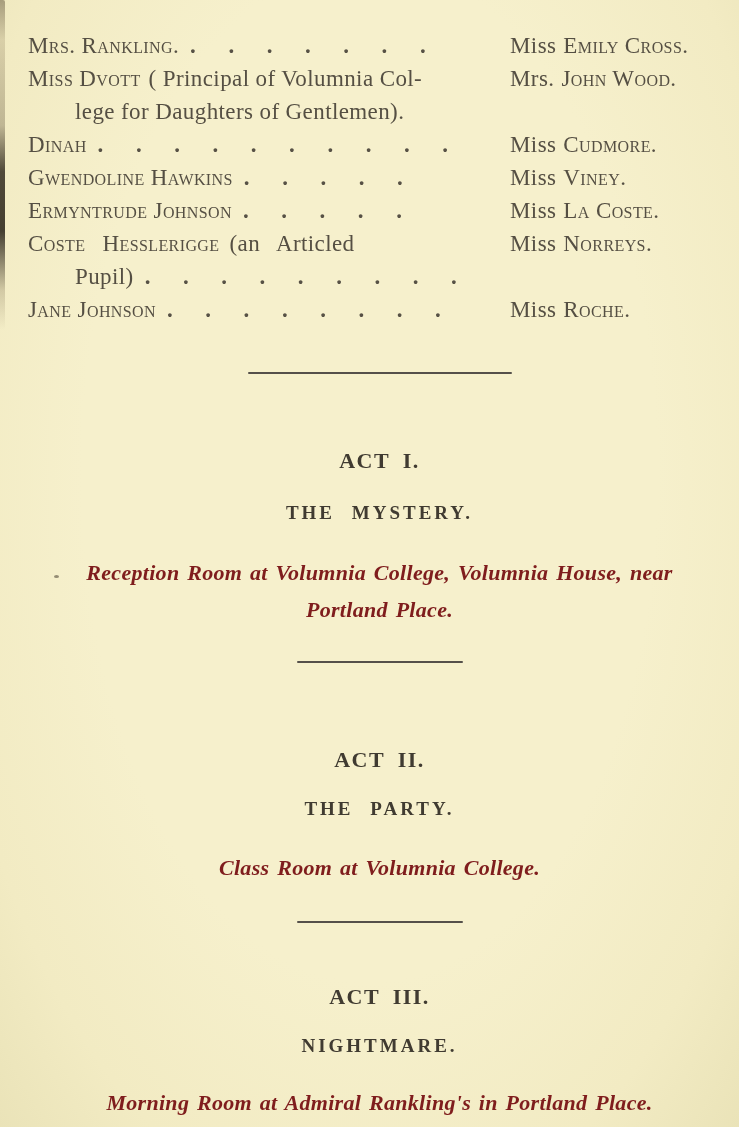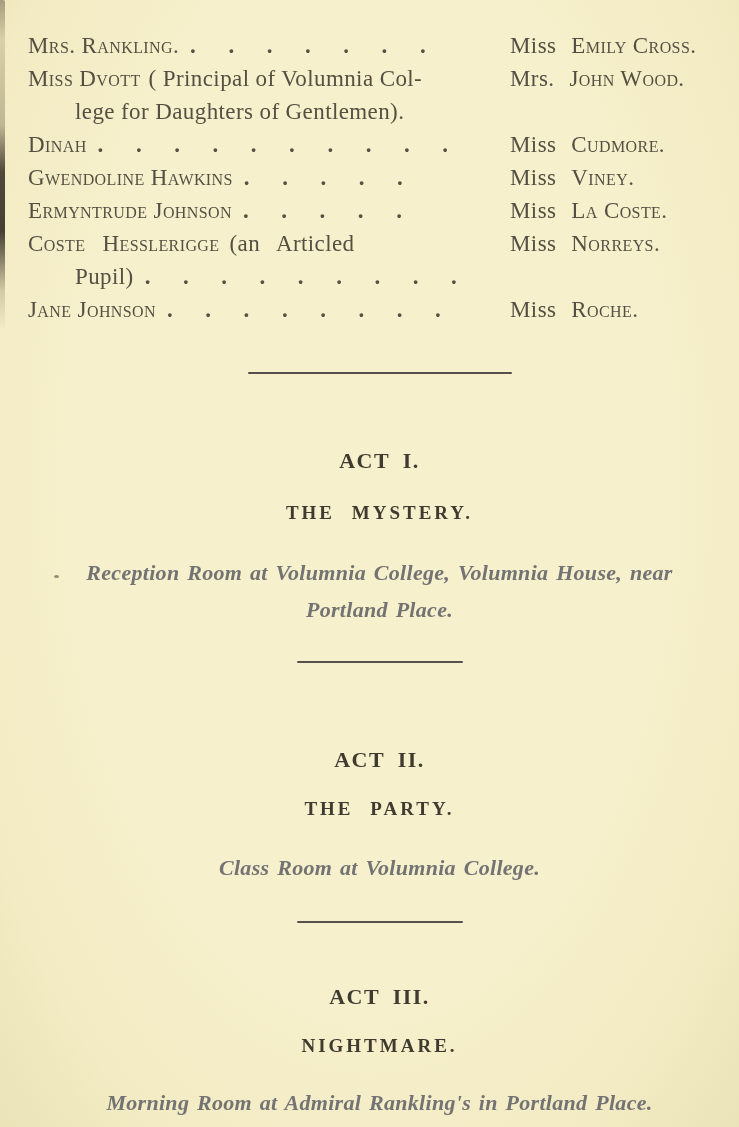--- a/index.html
+++ b/index.html
@@ -82,21 +82,21 @@
     word-spacing: 26px;
     font-weight: bold;
     color: #575145;
   }
   .cast-actor {
     width: 229px;
     flex-shrink: 0;
     white-space: nowrap;
     line-height: 33px;
   }
-  .actor-prefix { margin-right: 15px; }
+  .actor-prefix { margin-right: 7px; }
 
   
   .divider {
     height: 2px;
     background: #55504a;
     border-radius: 1px;
   }
   .d1 { width: 264px; margin: 46px auto 0 auto; }
   .d2 { width: 166px; margin: 33px auto 0 auto; }
   .d3 { width: 166px; margin: 35px auto 0 auto; }
@@ -127,21 +127,21 @@
   .act3 .act-title { margin-top: 28px; }
   .scene {
     margin: 0 auto;
     max-width: 648px;
     font-style: italic;
     font-weight: bold;
     font-size: 22px;
     line-height: 37px;
     letter-spacing: 0.3px;
     word-spacing: 2px;
-    color: #737373;
+    color: #7f1d1d;
   }
   .act1 .scene { margin-top: 32px; }
   .act2 .scene { margin-top: 31px; }
   .act3 .scene { margin-top: 29px; }
 </style>
 </head>
 <body>
 
 <div class="left-edge"></div>
 <div class="speck"></div>

